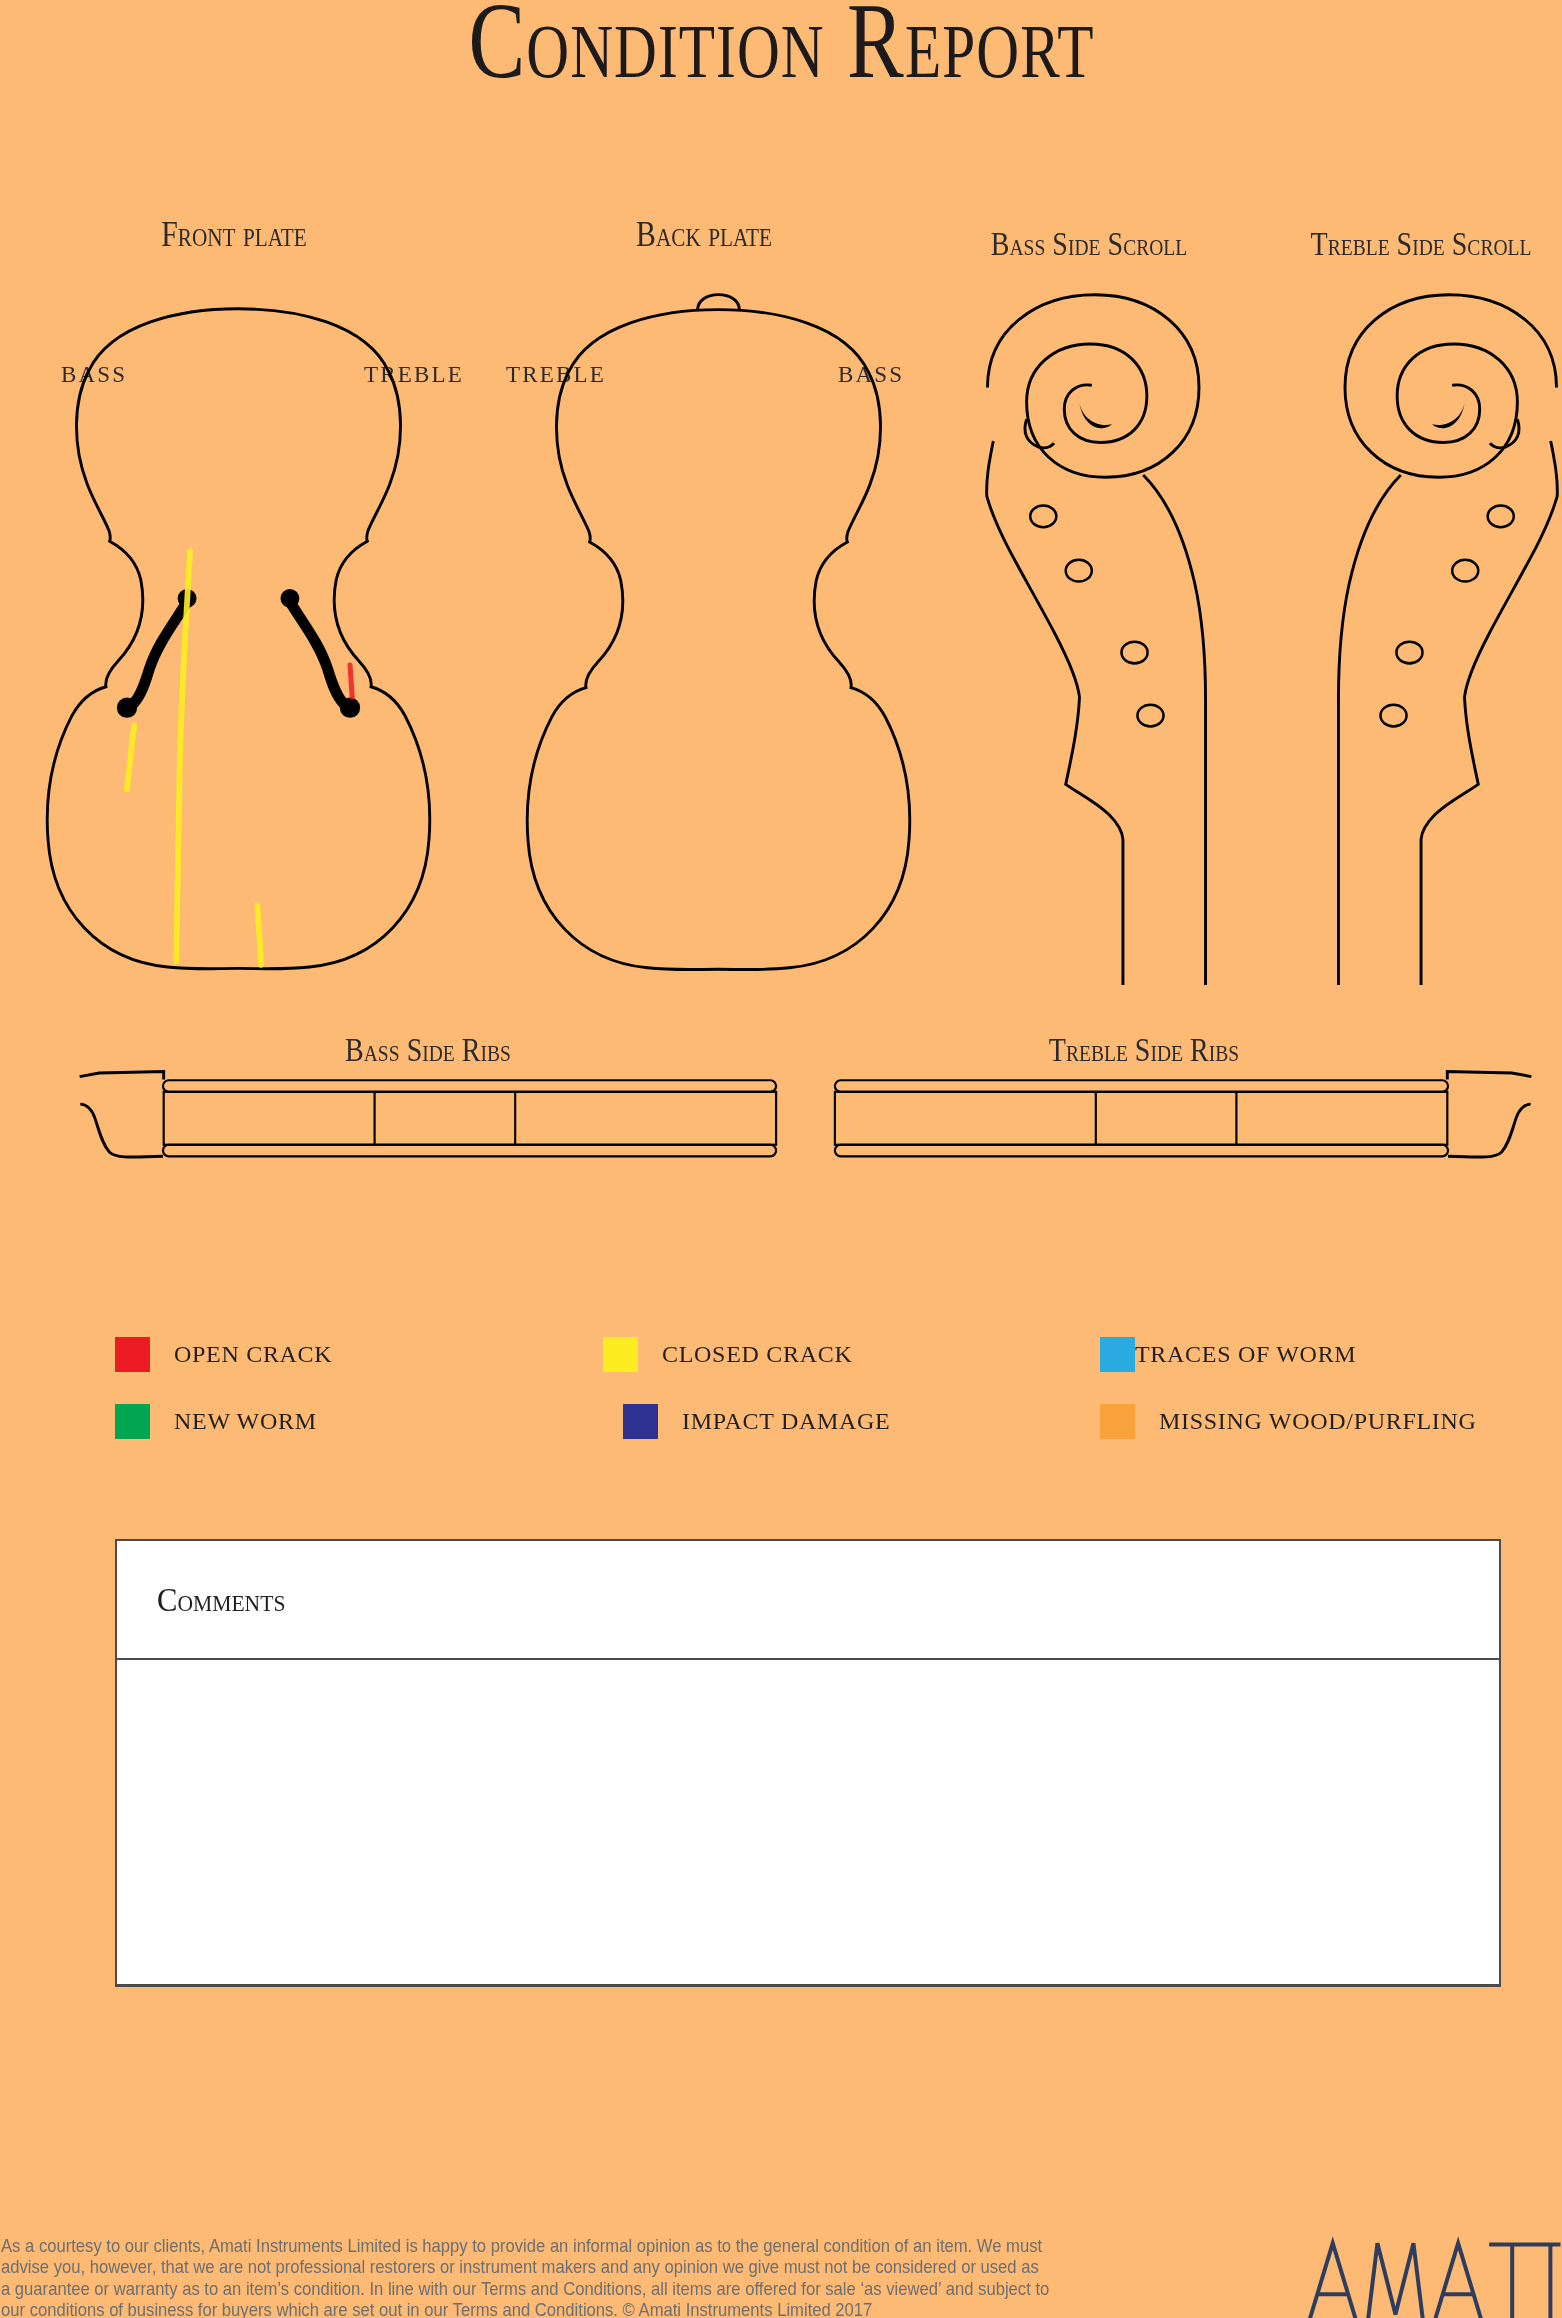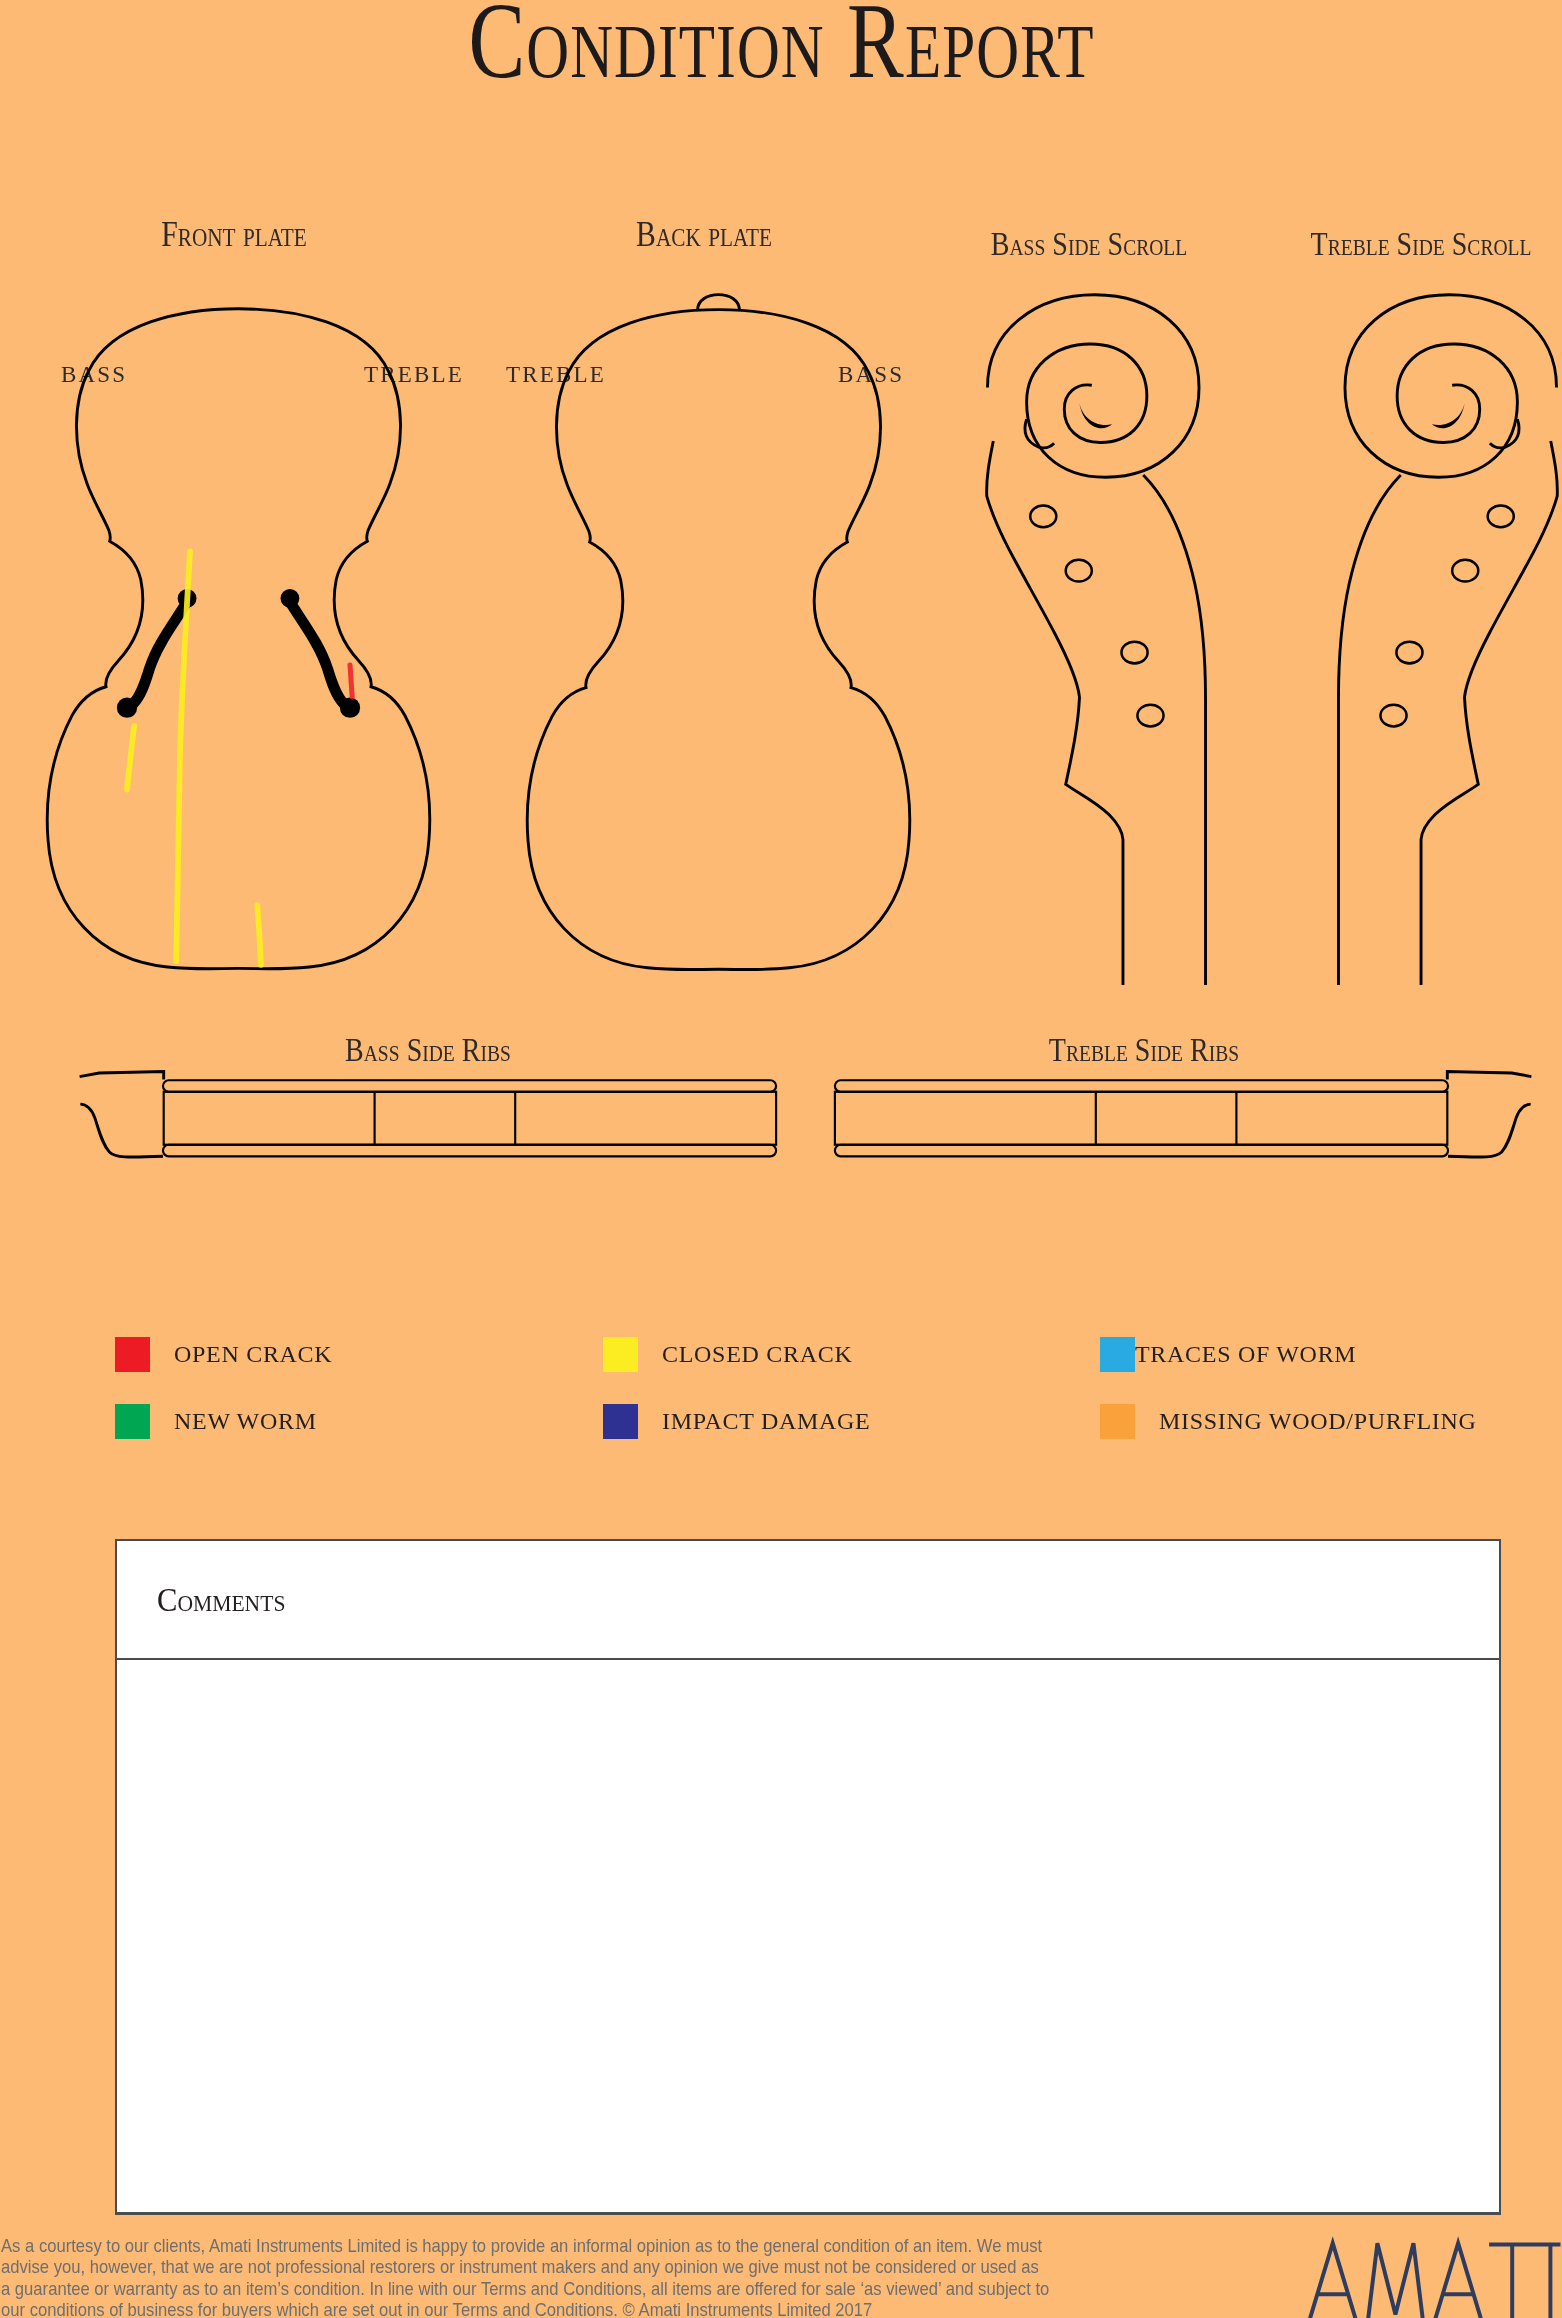--- a/index.html
+++ b/index.html
@@ -11,21 +11,21 @@
               transform:scaleX(0.78);letter-spacing:1.4px;color:#1d1a1b;}
   .sect-title{font-size:35px;line-height:1;transform:translateX(-50%) scaleX(0.85);
               white-space:nowrap;color:#2e2a2b;}
   .sect-title-sm{font-size:33px;}
   .corner-label{font-size:23px;letter-spacing:2.2px;color:#2e2a2b;white-space:nowrap;}
   svg{display:block;overflow:visible;}
   .legend-item{position:absolute;display:flex;align-items:center;}
   .swatch{width:35px;height:35px;flex:0 0 auto;}
   .legend-label{font-size:24px;letter-spacing:0.7px;white-space:nowrap;color:#231f20;}
   .legend-label.bold{font-weight:400;}
-  #comments-box{left:115px;top:1539px;width:1386px;height:676px;border:2.2px solid #4b4b4d;
+  #comments-box{left:115px;top:1539px;width:1386px;height:448px;border:2.2px solid #4b4b4d;
                 border-bottom-width:3.6px;background:#fff;box-sizing:border-box;}
   #comments-header{height:119px;border-bottom:2.2px solid #4b4b4d;display:flex;align-items:center;
                    padding-left:40px;box-sizing:border-box;}
   #comments-title{font-size:34px;transform:scaleX(0.9);transform-origin:left center;}
   #comments-area{width:100%;height:419px;}
   #footer-text{left:1.4px;top:2235px;width:1210px;transform:scaleX(0.875);transform-origin:left top;
                font-family:"Liberation Sans",sans-serif;font-size:19px;line-height:21.4px;color:#6d6e70;}
   #amati-logo{left:1307px;top:2241px;}
 </style>
 </head>
@@ -121,21 +121,21 @@
       <span class="legend-label bold" style="margin-left:24px;">CLOSED CRACK</span>
     </div>
     <div class="legend-item" style="left:1100px;top:1337px;">
       <span class="swatch" style="background: rgb(41, 171, 226);"></span>
       <span class="legend-label" style="">TRACES OF WORM</span>
     </div>
     <div class="legend-item" style="left:115px;top:1404px;">
       <span class="swatch" style="background: rgb(0, 166, 81);"></span>
       <span class="legend-label" style="margin-left:24px;">NEW WORM</span>
     </div>
-    <div class="legend-item" style="left:603px;top:1404px;">
+    <div class="legend-item" style="left:623px;top:1404px;">
       <span class="swatch" style="background: rgb(46, 49, 146);"></span>
       <span class="legend-label" style="margin-left:24px;">IMPACT DAMAGE</span>
     </div>
     <div class="legend-item" style="left:1100px;top:1404px;">
       <span class="swatch" style="background: rgb(249, 161, 58);"></span>
       <span class="legend-label" style="margin-left:24px;">MISSING WOOD/PURFLING</span>
     </div>
   </div>
 
   <div class="abs" id="comments-box">

